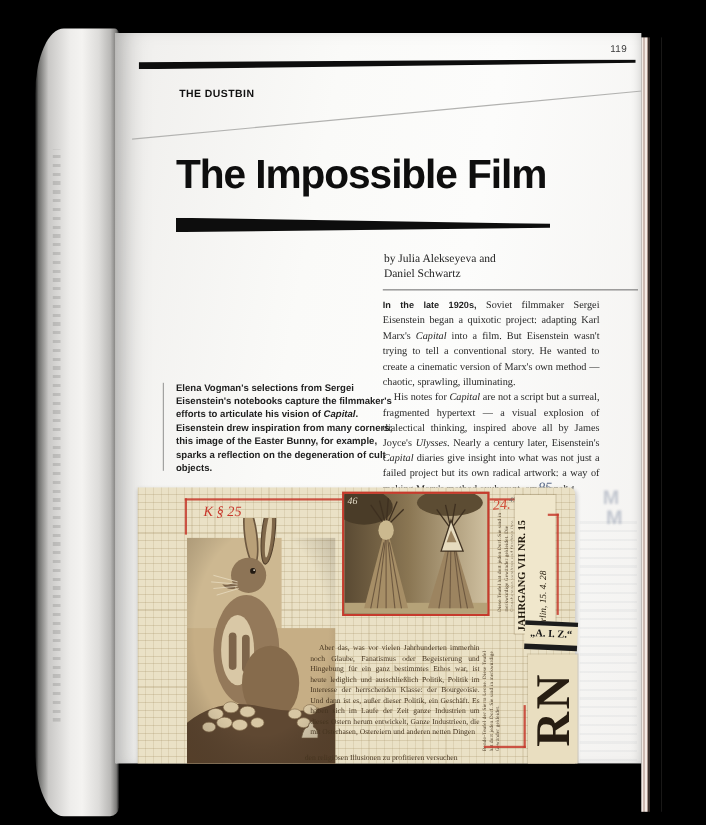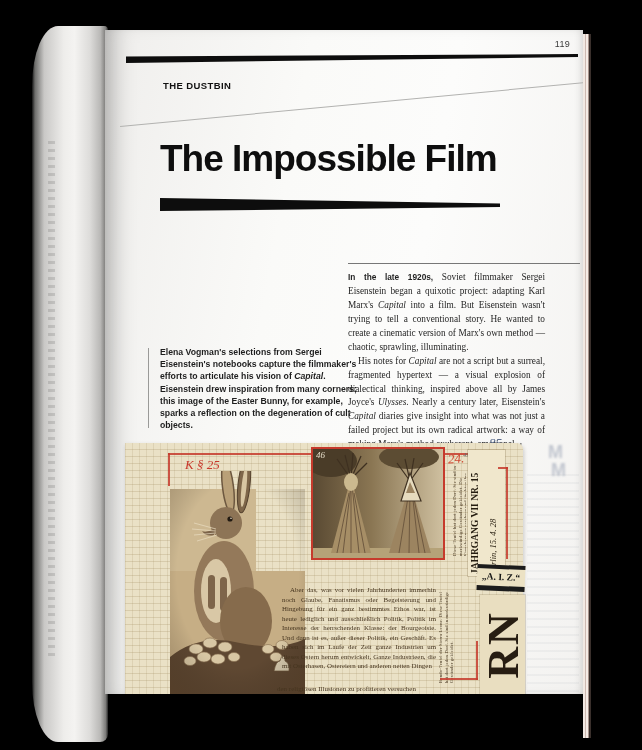--- a/index.html
+++ b/index.html
@@ -120,20 +120,24 @@
 
     <div class="page-number">119</div>
     <div class="top-bar"></div>
     <div class="section-label">THE DUSTBIN</div>
     <div class="diag-rule"></div>
 
     <div class="title">The Impossible Film</div>
     <div class="title-wedge"></div>
 
 
+    <div class="byline">
+      <div>by Julia Alekseyeva and</div>
+      <div>Daniel Schwartz</div>
+    </div>
 
     <div class="body-rule"></div>
 
     <div class="body-col">
       <p><span class="lead-in">In the late 1920s,</span><span> Soviet filmmaker Sergei Eisenstein began a quixotic project: adapting Karl Marx's </span><i>Capital</i><span> into a film. But Eisenstein wasn't trying to tell a conventional story. He wanted to create a cinematic version of Marx's own method — chaotic, sprawling, illuminating.</span></p>
       <p><span>His notes for </span><i>Capital</i><span> are not a script but a surreal, fragmented hypertext — a visual explosion of dialectical thinking, inspired above all by James Joyce's </span><i>Ulysses</i><span>. Nearly a century later, Eisenstein's </span><i>Capital</i><span> diaries give insight into what was not just a failed project but its own radical artwork: a way of making Marx's method exuberant, emotional,</span></p>
     </div>
 
     <div class="caption-rule"></div>
     <div class="caption">

